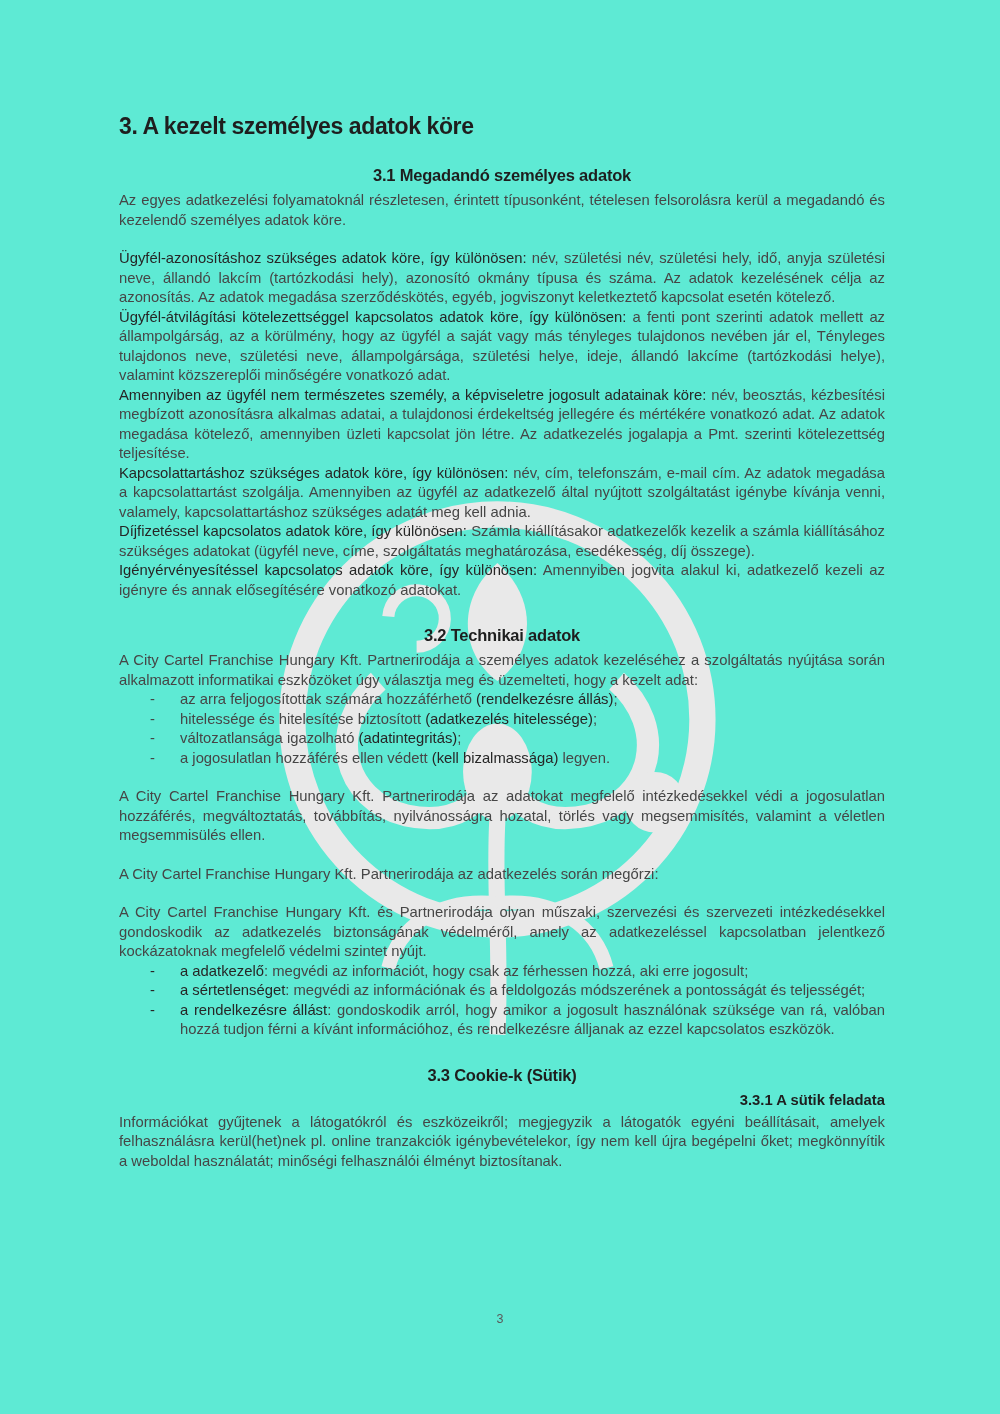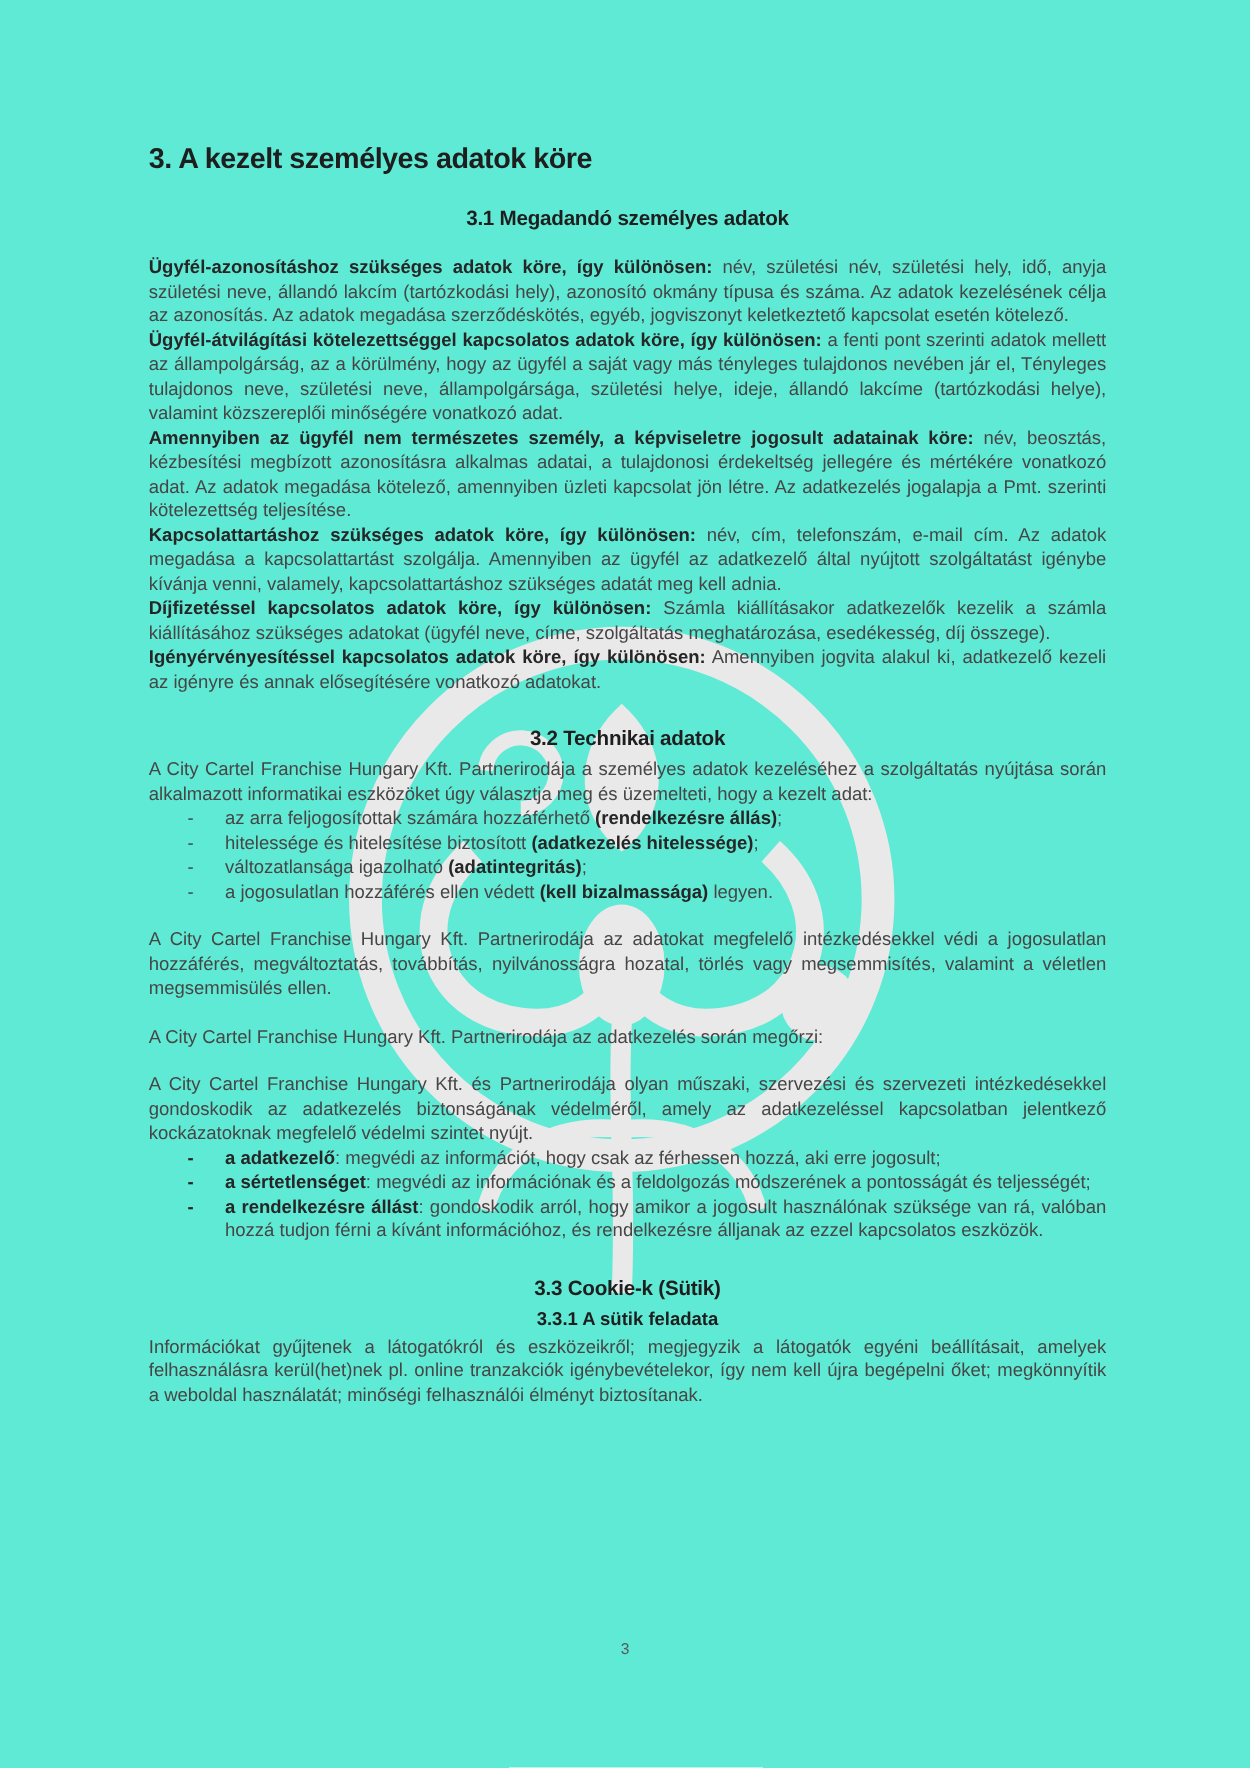--- a/index.html
+++ b/index.html
@@ -49,30 +49,30 @@
     margin: 25px 0 5px 0;
     color: #1e1e1e;
     letter-spacing: -0.2px;
     text-align: center;
   }
   .content h3 {
     font-size: 14.8px;
     line-height: 19px;
     margin: 2px 0 3px 0;
     color: #1e1e1e;
-    text-align: center;
+    text-align: right;
   }
   .content p {
     margin: 0;
   }
   .gap-before {
     margin-top: 19px !important;
   }
   .bold {
-    font-weight: bold;
+    font-weight: normal;
     color: #262626;
   }
   .dash-list {
     margin: 0;
     padding: 0;
   }
   .dash-item {
     display: flex;
     align-items: flex-start;
   }
@@ -113,20 +113,21 @@
       <path d="M240 432 C 180 426, 142 456, 132 496" stroke-width="14"></path>
       <path d="M240 432 C 300 426, 338 456, 348 496" stroke-width="14"></path>
       <circle cx="396" cy="332" r="30" fill="currentColor" stroke="none"></circle>
       <path d="M132 148 a28 28 0 1 1 28 30" stroke-width="12"></path>
     </g>
   </svg>
 
   <main class="content" style="color: rgb(70, 70, 70);">
       <h1>3. A kezelt személyes adatok köre</h1>
       <h2>3.1 Megadandó személyes adatok</h2>
+      <p><span>Az egyes adatkezelési folyamatoknál részletesen, érintett típusonként, tételesen felsorolásra kerül a megadandó és kezelendő személyes adatok köre.</span></p>
       <p class="gap-before"><span class="bold">Ügyfél-azonosításhoz szükséges adatok köre, így különösen:</span><span> név, születési név, születési hely, idő, anyja születési neve, állandó lakcím (tartózkodási hely), azonosító okmány típusa és száma. Az adatok kezelésének célja az azonosítás. Az adatok megadása szerződéskötés, egyéb, jogviszonyt keletkeztető kapcsolat esetén kötelező.</span></p>
       <p><span class="bold">Ügyfél-átvilágítási kötelezettséggel kapcsolatos adatok köre, így különösen:</span><span> a fenti pont szerinti adatok mellett az állampolgárság, az a körülmény, hogy az ügyfél a saját vagy más tényleges tulajdonos nevében jár el, Tényleges tulajdonos neve, születési neve, állampolgársága, születési helye, ideje, állandó lakcíme (tartózkodási helye), valamint közszereplői minőségére vonatkozó adat.</span></p>
       <p><span class="bold">Amennyiben az ügyfél nem természetes személy, a képviseletre jogosult adatainak köre:</span><span> név, beosztás, kézbesítési megbízott azonosításra alkalmas adatai, a tulajdonosi érdekeltség jellegére és mértékére vonatkozó adat. Az adatok megadása kötelező, amennyiben üzleti kapcsolat jön létre. Az adatkezelés jogalapja a Pmt. szerinti kötelezettség teljesítése.</span></p>
       <p><span class="bold">Kapcsolattartáshoz szükséges adatok köre, így különösen:</span><span> név, cím, telefonszám, e-mail cím. Az adatok megadása a kapcsolattartást szolgálja. Amennyiben az ügyfél az adatkezelő által nyújtott szolgáltatást igénybe kívánja venni, valamely, kapcsolattartáshoz szükséges adatát meg kell adnia.</span></p>
       <p><span class="bold">Díjfizetéssel kapcsolatos adatok köre, így különösen:</span><span> Számla kiállításakor adatkezelők kezelik a számla kiállításához szükséges adatokat (ügyfél neve, címe, szolgáltatás meghatározása, esedékesség, díj összege).</span></p>
       <p><span class="bold">Igényérvényesítéssel kapcsolatos adatok köre, így különösen:</span><span> Amennyiben jogvita alakul ki, adatkezelő kezeli az igényre és annak elősegítésére vonatkozó adatokat.</span></p>
       <h2>3.2 Technikai adatok</h2>
       <p><span>A City Cartel Franchise Hungary Kft. Partnerirodája a személyes adatok kezeléséhez a szolgáltatás nyújtása során alkalmazott informatikai eszközöket úgy választja meg és üzemelteti, hogy a kezelt adat:</span></p>
       <div class="dash-list">
         <div class="dash-item">

